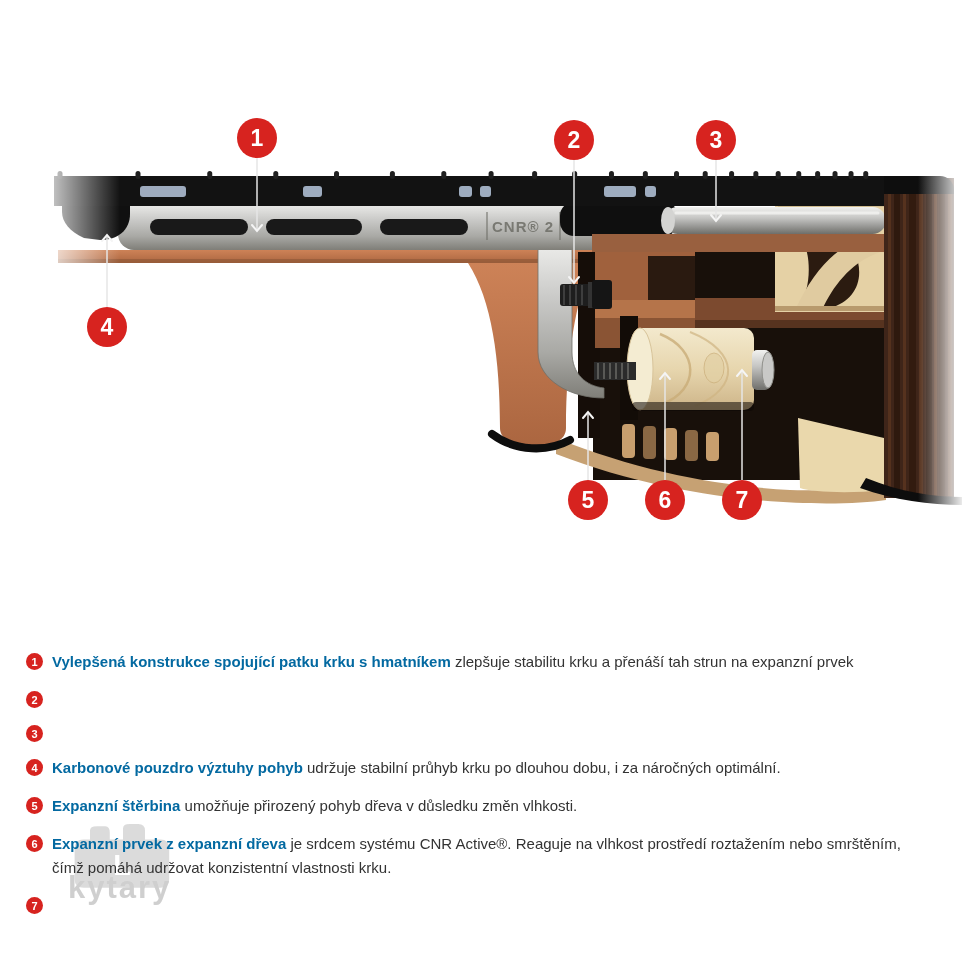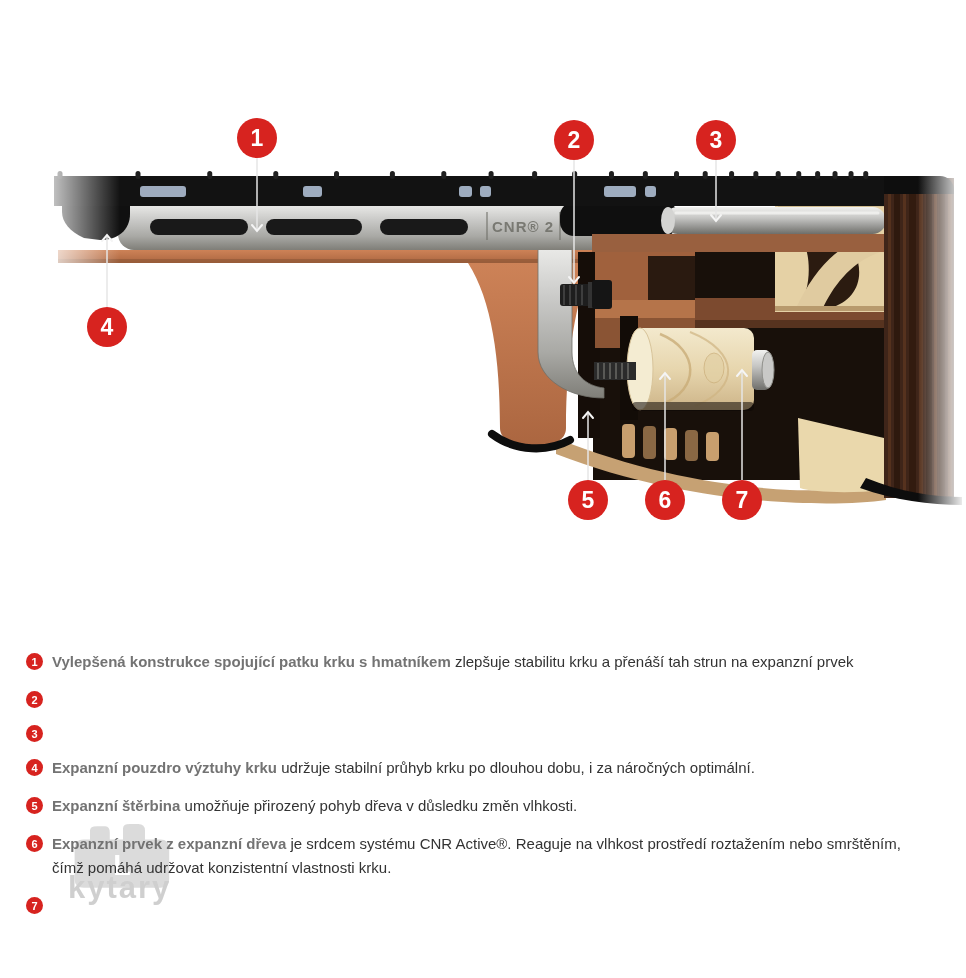--- a/index.html
+++ b/index.html
@@ -9,21 +9,21 @@
   .diagram svg{display:block;}
   .engraving{font-family:"Liberation Sans",sans-serif;font-size:15px;font-weight:bold;fill:#6d6d66;letter-spacing:1px;opacity:.85;}
   .callout-num{font-family:"Liberation Sans",sans-serif;font-size:23px;font-weight:bold;fill:#ffffff;}
   
   .watermark{position:absolute;left:60px;top:824px;width:150px;height:110px;z-index:0;opacity:.92;}
   .wm-text{position:absolute;left:8px;top:46px;font-size:31px;font-weight:bold;letter-spacing:2px;color:#cccccc;}
   
   .legend{position:absolute;left:0;top:650px;width:966px;z-index:1;padding:0 0 0 26px;box-sizing:border-box;}
   .legend-item{display:flex;align-items:flex-start;margin-bottom:14px;}
   .legend-item p{margin:0;font-size:15px;line-height:24px;color:#333333;white-space:nowrap;}
-  .legend-item p strong{color:#737373;font-weight:bold;}
+  .legend-item p strong{color:#0369a1;font-weight:bold;}
   .badge{flex:0 0 auto;width:17px;height:17px;margin:3px 9px 0 0;border-radius:50%;
          display:flex;align-items:center;justify-content:center;
          color:#fff;font-size:11px;font-weight:bold;}
 </style>
 </head>
 <body>
 
 <div class="page">
 
   <div class="diagram">
@@ -266,21 +266,21 @@
         <p><strong>Vylepšená konstrukce spojující patku krku s hmatníkem</strong><span> zlepšuje stabilitu krku a přenáší tah strun na expanzní prvek</span><br></p>
       </div>
       <div class="legend-item">
         <span class="badge" style="background: rgb(215, 35, 31);">2</span>
       </div>
       <div class="legend-item">
         <span class="badge" style="background: rgb(215, 35, 31);">3</span>
       </div>
       <div class="legend-item">
         <span class="badge" style="background: rgb(215, 35, 31);">4</span>
-        <p><strong>Expanzní pouzdro výztuhy krku</strong><span> udržuje stabilní průhyb krku po dlouhou dobu, i za náročných optimální.</span></p>
+        <p><strong>Karbonové pouzdro výztuhy pohyb</strong><span> udržuje stabilní průhyb krku po dlouhou dobu, i za náročných optimální.</span></p>
       </div>
       <div class="legend-item">
         <span class="badge" style="background: rgb(215, 35, 31);">5</span>
         <p><strong>Expanzní štěrbina</strong><span> umožňuje přirozený pohyb dřeva v důsledku změn vlhkosti.</span></p>
       </div>
       <div class="legend-item">
         <span class="badge" style="background: rgb(215, 35, 31);">6</span>
         <p><strong>Expanzní prvek z expanzní dřeva</strong><span> je srdcem systému CNR Active®. Reaguje na vlhkost prostředí roztažením nebo smrštěním,</span><br><span>čímž pomáhá udržovat konzistentní vlastnosti krku.</span></p>
       </div>
       <div class="legend-item">

